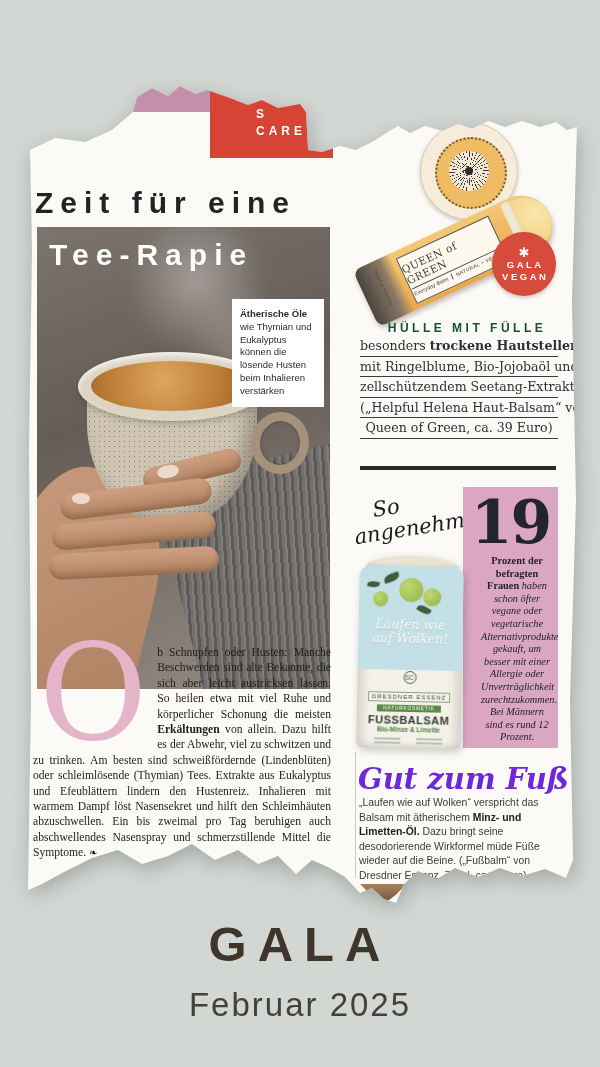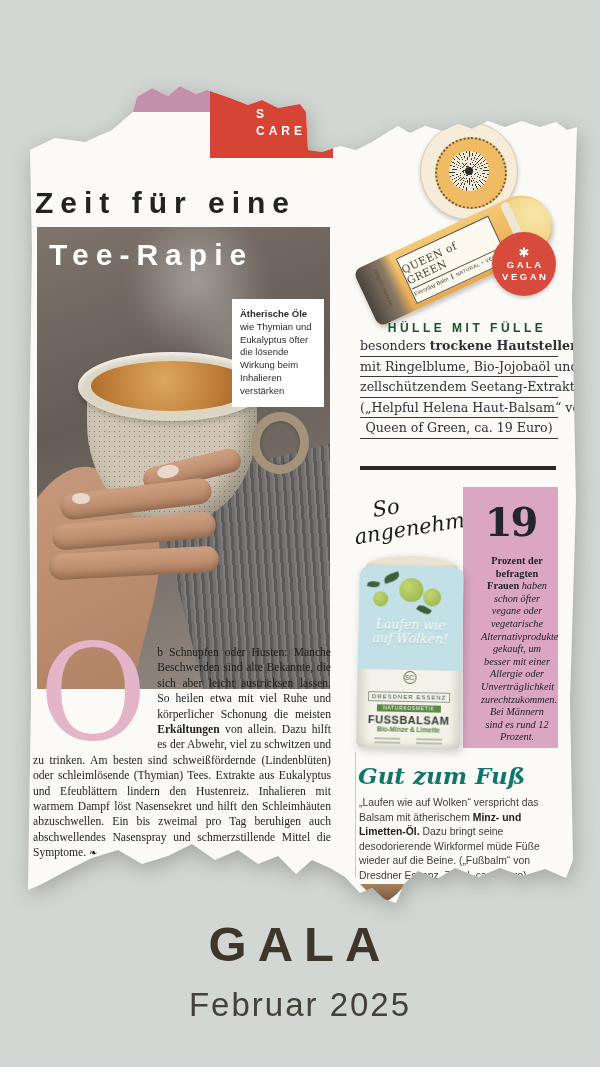--- a/index.html
+++ b/index.html
@@ -79,21 +79,21 @@
 
   .hulle-head{position:absolute;left:358px;top:313px;width:202px;margin:8px;text-align:center;font-size:12px;font-weight:700;letter-spacing:3.5px;color:#14532d;}
   .hulle-lines{position:absolute;left:360px;top:336px;width:198px;font-family:"DejaVu Serif",serif;font-size:12.6px;color:#2d3136;text-align:center;}
   .hulle-lines .ln{display:block;border-bottom:1px solid #3a3a3a;line-height:19.5px;white-space:nowrap;}
   .divider{position:absolute;left:360px;top:466px;width:196px;height:4px;background:#2a2a2a;}
 
   .handwritten{position:absolute;left:352px;top:492px;transform:rotate(-9deg);font-family:"DejaVu Serif",serif;font-style:italic;font-size:21px;color:#1a1a1a;line-height:24px;}
   .handwritten .h1{padding-left:22px;display:block;}
 
   .statbox{position:absolute;left:463px;top:487px;width:95px;height:261px;background:#dba6c2;text-align:center;overflow:hidden;}
-  .stat-num{font-family:"DejaVu Serif",serif;font-size:40px;font-weight:700;line-height:62px;color:#22242e;margin-top:4px;letter-spacing:-2px;}
+  .stat-num{font-family:"DejaVu Serif",serif;font-size:60px;font-weight:700;line-height:62px;color:#22242e;margin-top:4px;letter-spacing:-2px;}
   .stat-text{font-family:"Liberation Serif",serif;font-size:10.3px;line-height:12.6px;color:#20222c;padding:2px 5px 0 18px;}
   .stat-text .b{font-weight:700;}
   .stat-text .i{font-style:italic;}
   .stat-src{font-size:7.3px;color:#4c4c4c;margin-top:3px;}
 
   .col-rule{position:absolute;left:355px;top:752px;width:1px;height:126px;background:#c9c9c6;}
 
   
   .tube{position:absolute;left:358px;top:556px;width:104px;height:200px;transform:rotate(1.2deg);filter:drop-shadow(2px 3px 4px rgba(0,0,0,.2));}
   .tube-crimp{position:absolute;left:6px;top:0;width:92px;height:13px;background:#e9e3d4;border-radius:45%/90% 90% 10% 10%;box-shadow:inset 0 -3px 3px rgba(0,0,0,.12);}
@@ -110,21 +110,21 @@
   .tube-script{position:absolute;left:0;top:52px;width:100%;text-align:center;color:#fdfdfa;font-family:"DejaVu Serif",serif;font-style:italic;font-size:12.5px;line-height:14px;text-shadow:0 1px 1px rgba(0,0,0,.15);}
   .tube-label{position:absolute;left:0;top:104px;width:100%;text-align:center;}
   .tube-logo{font-size:6.5px;color:#446b3e;border:1px solid #446b3e;border-radius:50%;width:11px;height:11px;line-height:11px;margin:1px auto 1px auto;}
   .tube-brand{font-size:6px;letter-spacing:1px;color:#3c4a3f;border:1px solid #8aa08c;display:inline-block;padding:1px 3px;}
   .tube-bar{background:#5a8a46;color:#fff;font-size:4.8px;letter-spacing:.8px;width:64px;margin:2px auto;padding:1px 0;}
   .tube-name{font-size:11px;font-weight:700;color:#2e3a33;letter-spacing:.5px;}
   .tube-variant{font-size:6.6px;color:#4e7d42;font-weight:700;}
   .tube-claims{display:flex;justify-content:space-around;padding:3px 10px 0 10px;}
   .tube-claims i{display:block;width:26px;height:2px;background:#b9c0b4;margin:2px 0;}
 
-  .foot-head{position:absolute;left:358px;top:762px;margin:0;font-family:"DejaVu Serif",serif;font-style:italic;font-weight:700;font-size:23px;color:#0f766e;text-align:right;}
+  .foot-head{position:absolute;left:358px;top:762px;margin:0;font-family:"DejaVu Serif",serif;font-style:italic;font-weight:700;font-size:29px;color:#6d28d9;text-align:right;}
   .foot-text{position:absolute;left:359px;top:796px;width:208px;font-size:10.4px;line-height:14.6px;color:#3c3c3c;}
   .foot-text .b{font-weight:700;color:#222;}
 
   .scrap{position:absolute;left:360px;top:884px;width:46px;height:20px;background:linear-gradient(180deg,#a8835d,#6e5138);clip-path:polygon(0 0,100% 0,80% 50%,52% 100%,24% 55%);}
 
   
   .masthead{position:absolute;left:0;top:916px;width:600px;text-align:center;color:#3e362b;}
   .mh-brand{font-size:49px;font-weight:700;letter-spacing:11px;}
   .mh-issue{font-size:33px;font-weight:400;letter-spacing:2px;color:#45403a;margin-top:14px;}
 </style>
@@ -156,21 +156,21 @@
           <div class="cup-tea"></div>
         </div>
         <div class="finger f4"></div>
         <div class="nail n1"></div>
         <div class="finger f1"></div>
         <div class="nail n2"></div>
         <div class="finger f2"></div>
         <div class="finger f3"></div>
         <h1 class="hl2">Tee-Rapie</h1>
         <div class="caption">
-          <b>Ätherische Öle</b><span> wie Thymian und Eukalyptus öfter die lösende Wirkung beim Inhalieren verstärken</span>
+          <b>Ätherische Öle</b><span> wie Thymian und Eukalyptus können die lösende Husten beim Inhalieren verstärken</span>
         </div>
       </div>
 
       <div class="article">
         <span class="dropcap">O</span>
         <span>b Schnupfen oder Husten: Manche Beschwerden sind alte Bekannte, die sich aber leicht austricksen lassen. So heilen etwa mit viel Ruhe und körperlicher Schonung die meisten </span><b>Erkältungen</b><span> von allein. Dazu hilft es der Abwehr, viel zu schwitzen und zu trinken. Am besten sind schweißfördernde (Lindenblüten) oder schleimlösende (Thymian) Tees. Extrakte aus Eukalyptus und Efeublättern lindern den Hustenreiz. Inhalieren mit warmem Dampf löst Nasensekret und hilft den Schleimhäuten abzuschwellen. Ein bis zweimal pro Tag beruhigen auch abschwellendes Nasenspray und schmerzstillende Mittel die Symptome. </span><span class="endglyph">❧</span>
       </div>
 
       <div class="qog-cap">
         <div class="qog-cap-inner">
@@ -196,21 +196,21 @@
         <span class="bl">GALA</span>
         <span class="bl">VEGAN</span>
       </div>
 
       <h2 class="hulle-head">HÜLLE MIT FÜLLE</h2>
       <div class="hulle-lines">
         <span class="ln"><span>besonders </span><b>trockene Hautstellen</b></span>
         <span class="ln"><span>mit Ringelblume, Bio-Jojobaöl und</span><b></b></span>
         <span class="ln"><span>zellschützendem Seetang-Extrakt.</span><b></b></span>
         <span class="ln"><span>(„Helpful Helena Haut-Balsam“ von</span><b></b></span>
-        <span class="ln"><span>Queen of Green, ca. 19 Euro)</span><b></b></span>
+        <span class="ln"><span>Queen of Green, ca. 39 Euro)</span><b></b></span>
       </div>
 
       <div class="divider"></div>
 
       <div class="handwritten">
         <span class="h1">So</span>
         <span>angenehm!</span>
       </div>
 
       <div class="statbox">

